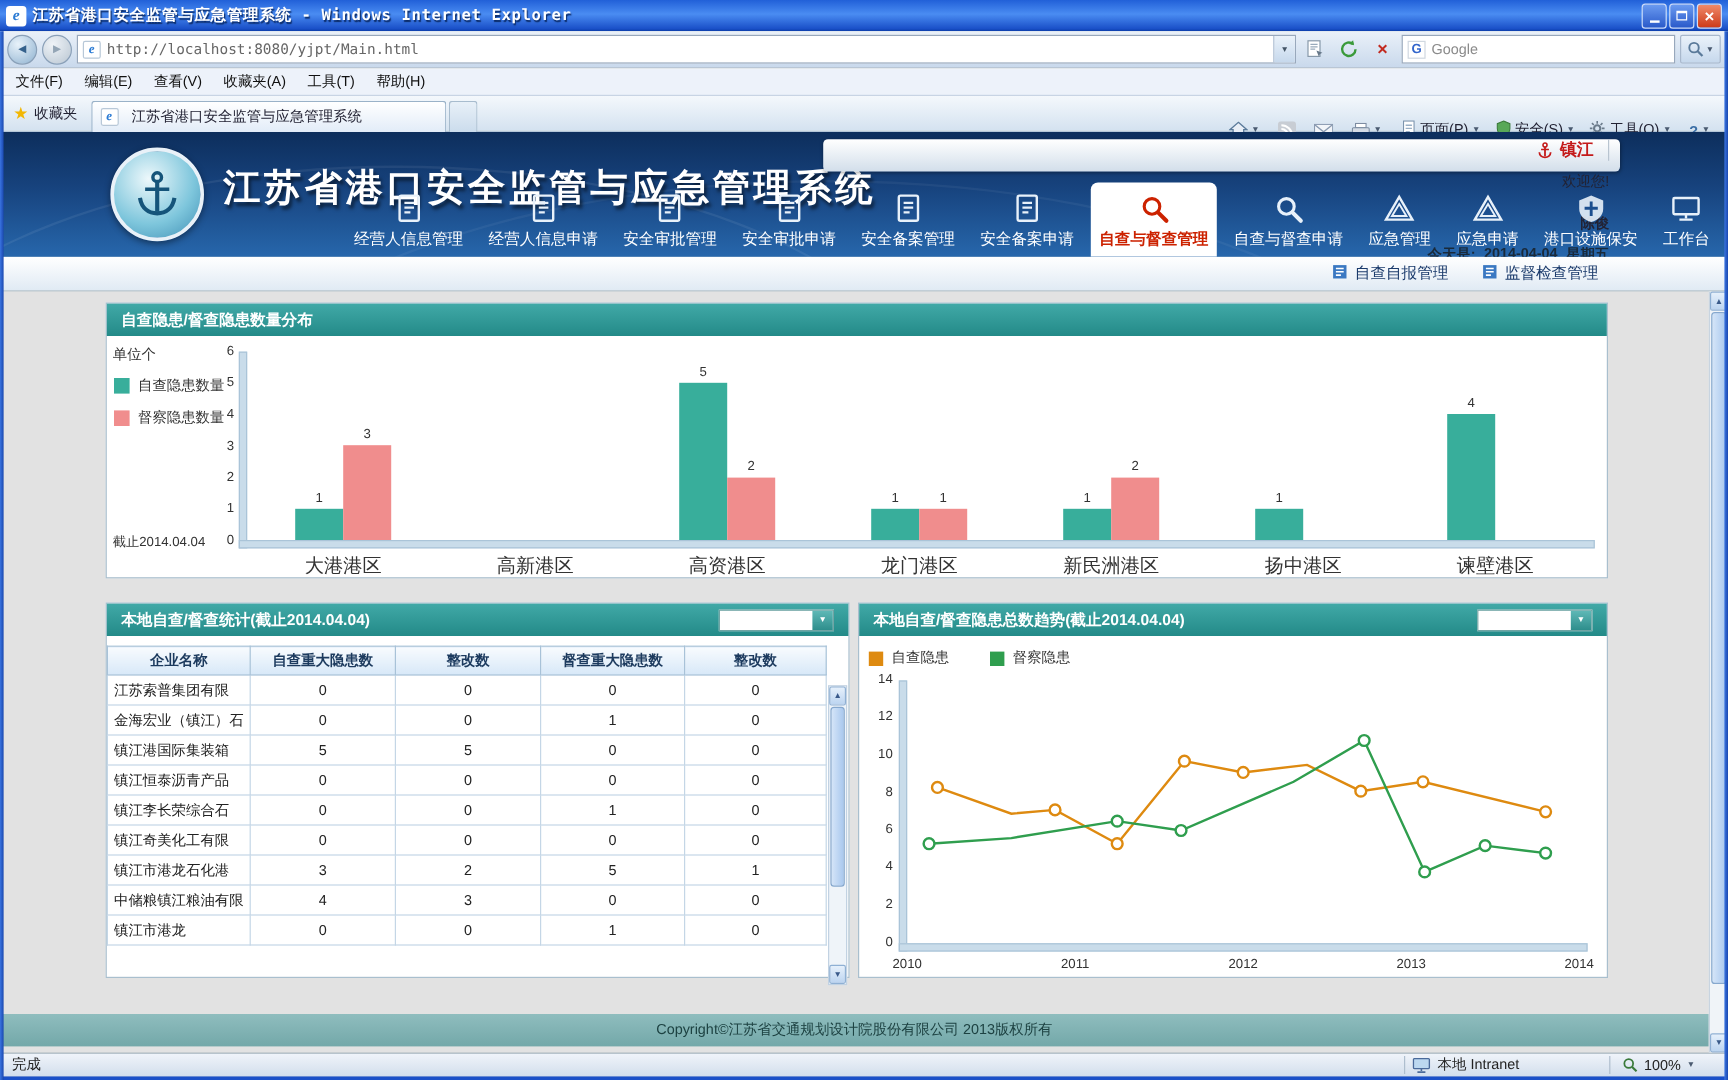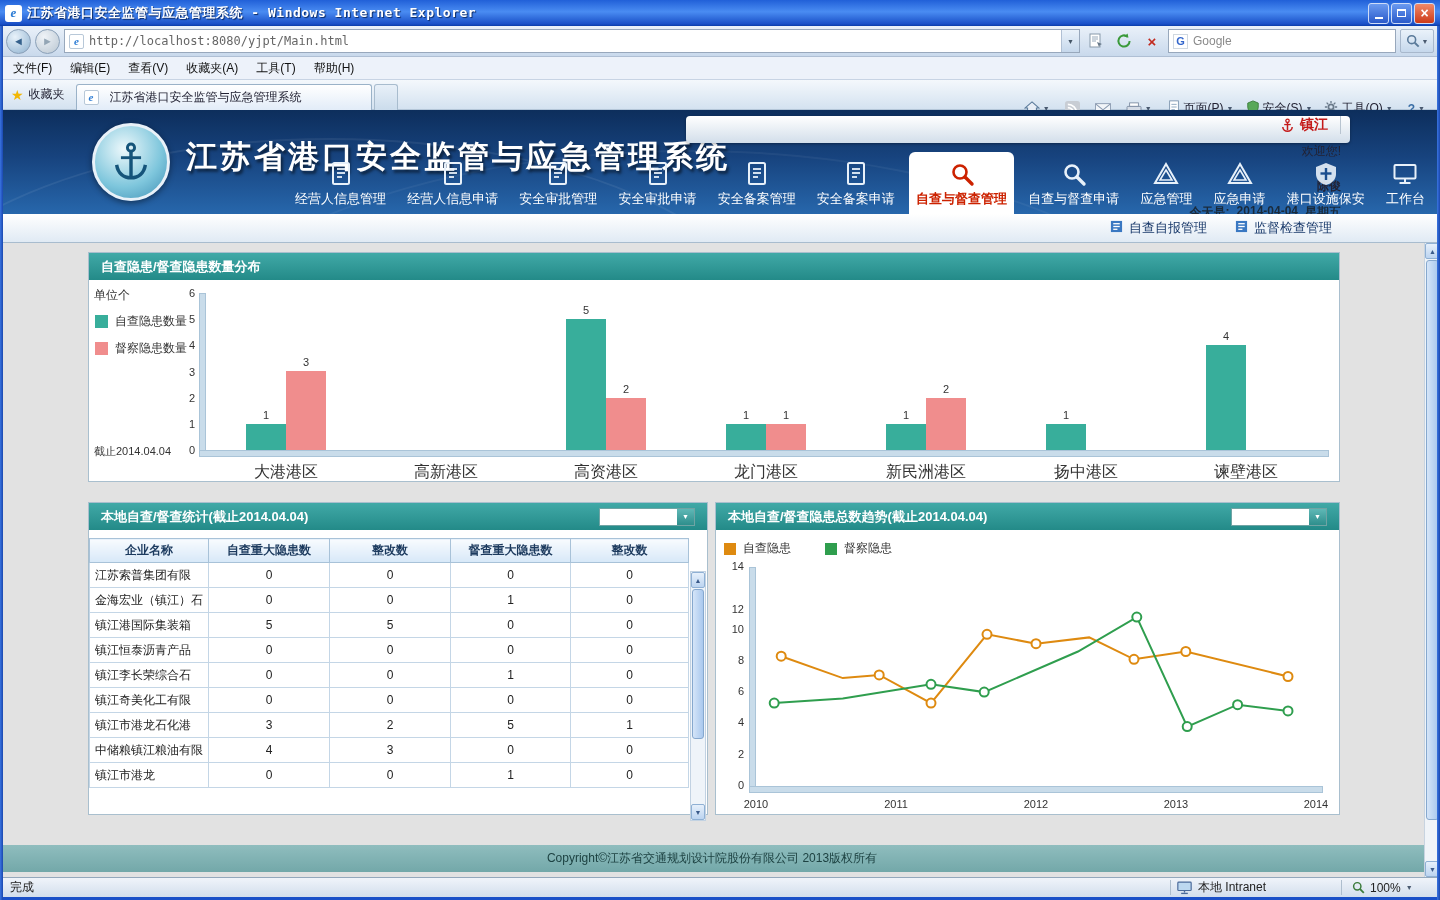--- a/index.html
+++ b/index.html
@@ -710,21 +710,21 @@
               <span>督察隐患</span>
             </div>
           </div>
         <div class="trend-ylabels">
             <div class="trend-ytick" style="top: 249px;">0</div>
             <div class="trend-ytick" style="top: 217.714px;">2</div>
             <div class="trend-ytick" style="top: 186.428px;">4</div>
             <div class="trend-ytick" style="top: 155.142px;">6</div>
             <div class="trend-ytick" style="top: 123.856px;">8</div>
             <div class="trend-ytick" style="top: 92.57px;">10</div>
-            <div class="trend-ytick" style="top: 61.284px; margin-top: 12px;">12</div>
+            <div class="trend-ytick" style="top: 61.284px;">12</div>
             <div class="trend-ytick" style="top: 29.998px;">14</div>
           </div>
         <div class="trend-wall"></div>
         <div class="trend-floor"></div>
         <svg class="trend-svg" width="580" height="234">
             <polyline points="29.2,96.2 90.8,118.1 127.2,114.9 179.0,143.1 235.0,74.3 284.0,83.7 337.2,77.4 382.0,99.3 433.8,91.5 536.0,116.5" fill="none" stroke="#DE8A10" stroke-width="2"></polyline>
             <circle cx="29.2" cy="96.2" r="4.5" fill="#ffffff" stroke="#DE8A10" stroke-width="2"></circle>
             <circle cx="127.2" cy="114.9" r="4.5" fill="#ffffff" stroke="#DE8A10" stroke-width="2"></circle>
             <circle cx="179.0" cy="143.1" r="4.5" fill="#ffffff" stroke="#DE8A10" stroke-width="2"></circle>
             <circle cx="235.0" cy="74.3" r="4.5" fill="#ffffff" stroke="#DE8A10" stroke-width="2"></circle>

